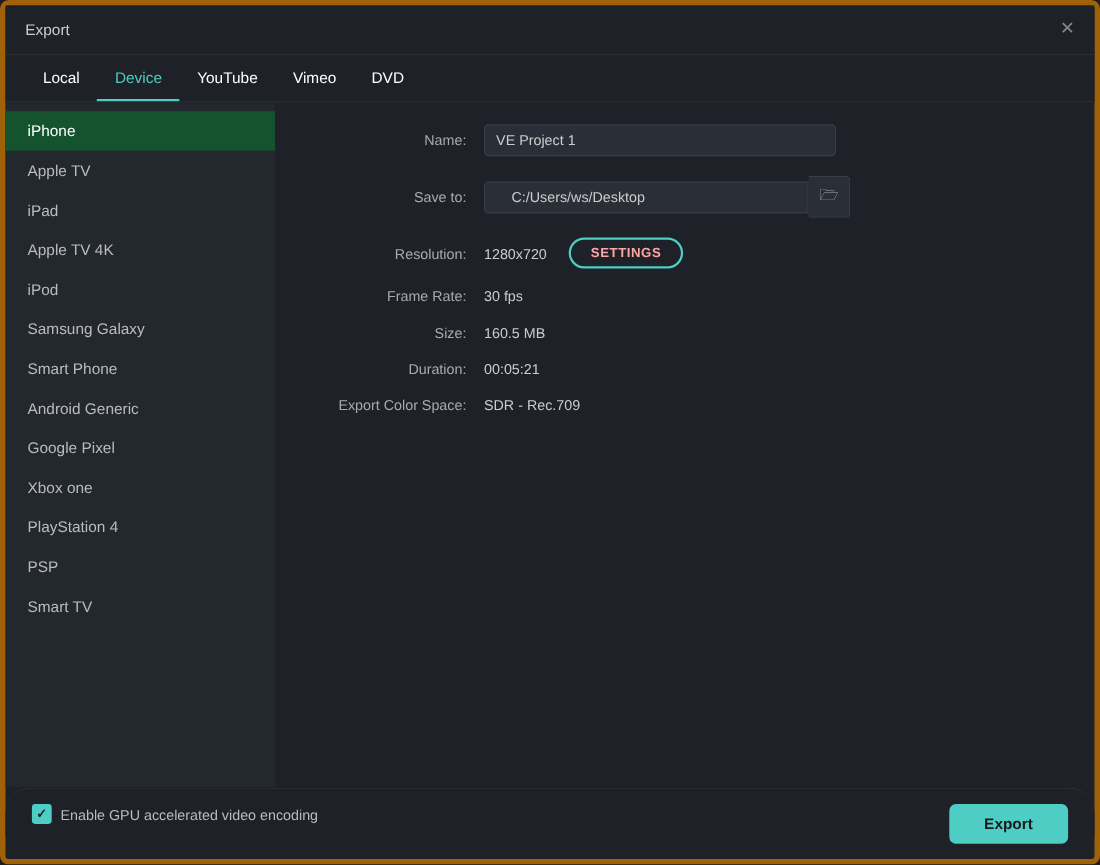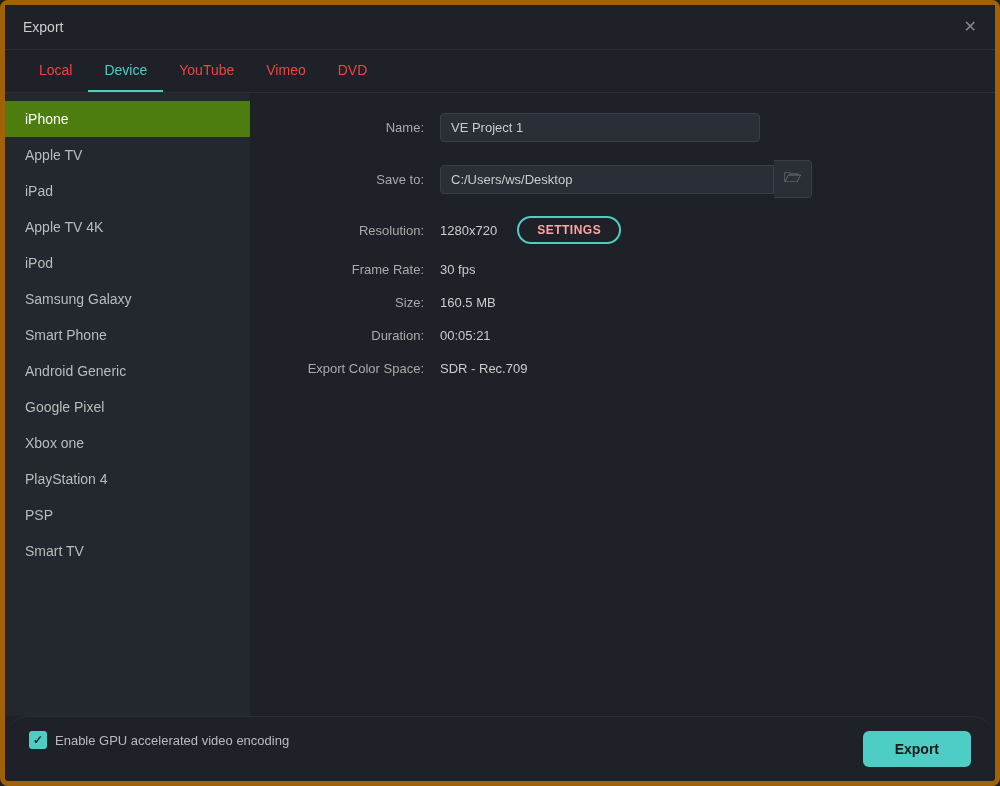--- a/index.html
+++ b/index.html
@@ -51,21 +51,21 @@
       display: flex;
       align-items: center;
       padding: 0 18px;
       background: #1e2127;
       border-bottom: 1px solid #2e2e2e;
       flex-shrink: 0;
     }
     .tab {
       padding: 12px 16px;
       font-size: 14px;
-      color: #ef4444;
+      color: #ffffff;
       cursor: pointer;
       position: relative;
       border-bottom: 2px solid transparent;
     }
     .tab.active {
       color: #4ecdc4;
       border-bottom: 2px solid #4ecdc4;
     }
 
     
@@ -88,21 +88,21 @@
     .sidebar::-webkit-scrollbar-thumb { background: #444; border-radius: 2px; }
 
     .sidebar-item {
       padding: 10px 20px;
       font-size: 14px;
       color: #bbb;
       cursor: pointer;
       border-radius: 0;
     }
     .sidebar-item.active {
-      background: #4d7c0f;
+      background: #14532d;
       color: #fff;
     }
 
     
     .right-panel {
       flex: 1;
       padding: 20px 30px;
       display: flex;
       flex-direction: column;
     }
@@ -145,22 +145,22 @@
     .save-to-row {
       display: flex;
       align-items: center;
     }
     .path-input {
       background: #2a2e36;
       border: 1px solid #3a3e46;
       border-radius: 4px 0 0 4px;
       color: #ccc;
       font-size: 13px;
-      padding: 6px 10px;
-      width: 334px;
+      padding: 6px 24px;
+      width: 295px;
     }
     .folder-btn {
       background: #2a2e36;
       border: 1px solid #3a3e46;
       border-left: none;
       border-radius: 0 4px 4px 0;
       color: #aaa;
       padding: 6px 10px;
       cursor: pointer;
       font-size: 14px;

